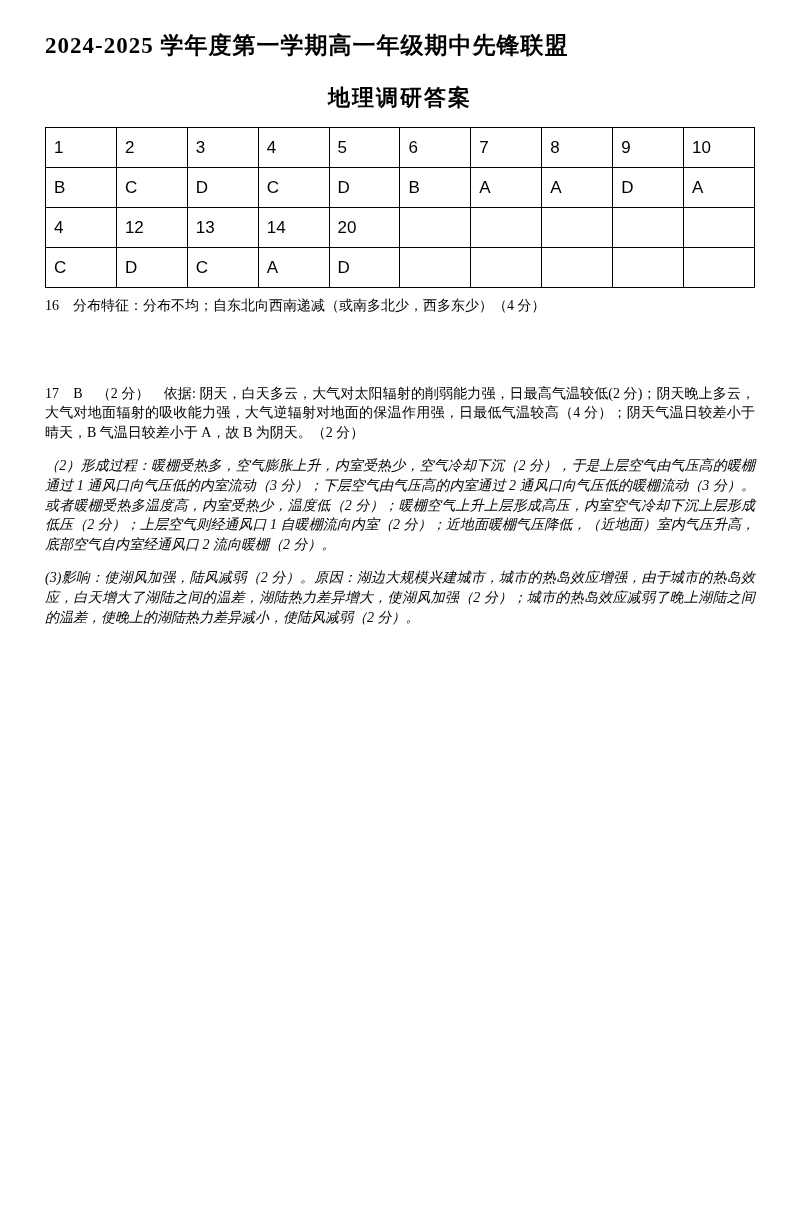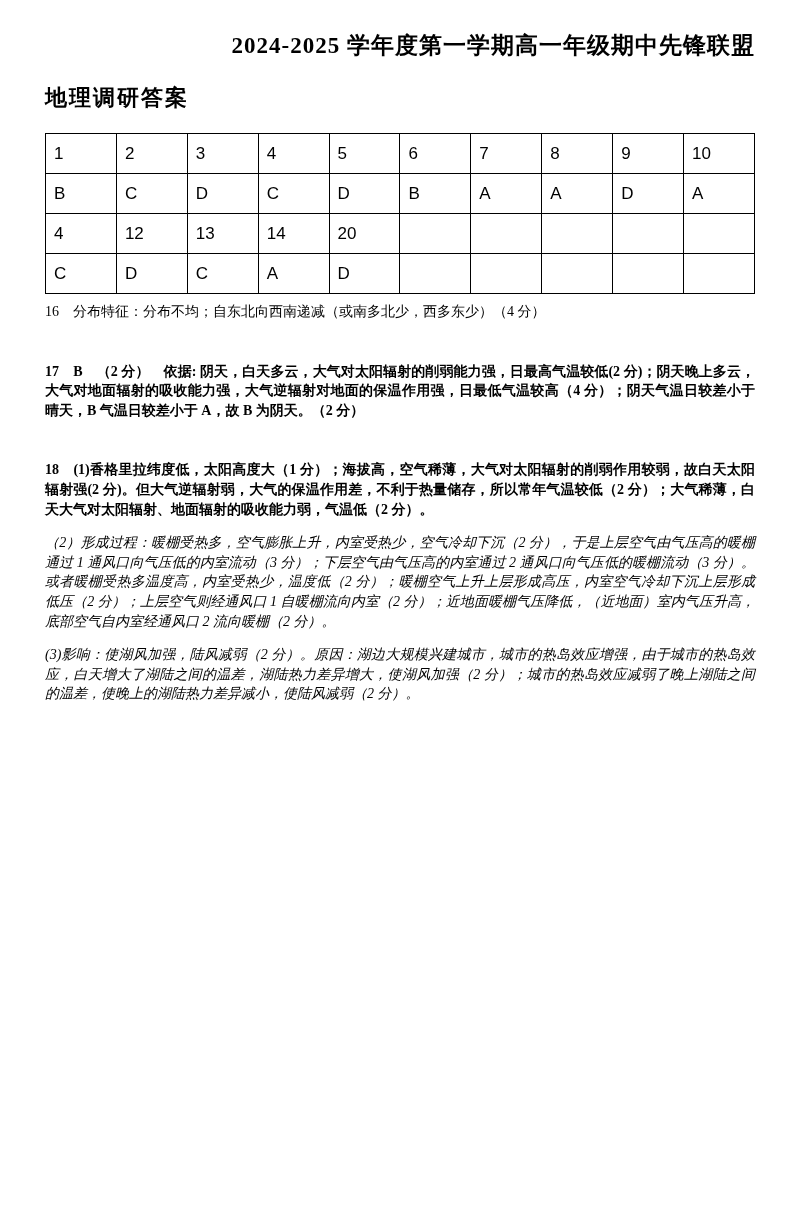--- a/index.html
+++ b/index.html
@@ -9,31 +9,32 @@
     font-family: "Liberation Serif", "DejaVu Serif", serif;
     color: #000;
   }
   .page {
     width: 800px;
     min-height: 1207px;
     padding: 30px 45px 40px 45px;
     background: #fff;
   }
   .title {
-    text-align: right;
+    text-align: left;
     font-size: 23px;
     font-weight: bold;
     letter-spacing: 1px;
     margin-bottom: 22px;
   }
   .subtitle {
+    text-align: center;
     font-size: 22px;
     font-weight: bold;
     letter-spacing: 2px;
-    margin-bottom: 20px;
+    margin-bottom: 14px;
   }
   table.answer-table {
     width: 100%;
     border-collapse: collapse;
     table-layout: fixed;
     margin-bottom: 8px;
   }
   table.answer-table td {
     border: 1.5px solid #000;
     height: 40px;
@@ -44,21 +45,21 @@
     font-family: "Liberation Sans", "DejaVu Sans", sans-serif;
   }
   .content { margin-top: 4px; }
   .para {
     font-size: 14px;
     line-height: 1.4;
     text-align: justify;
     margin: 0 0 14px 0;
     word-break: break-all;
   }
-  .gap-xl { margin-top: 40px; font-weight: bold; }
+  .gap-xl { margin-top: 68px; }
   .gap-lg { margin-top: 26px; }
   .gap-md { margin-top: 12px; font-style: italic; }
 </style>
 </head>
 <body>
 
 <div class="page">
 
   <h1 class="title">2024-2025 学年度第一学期高一年级期中先锋联盟</h1>
   <h2 class="subtitle">地理调研答案</h2>
@@ -114,19 +115,18 @@
         <td></td>
       </tr>
     </tbody>
   </table>
 
   <div class="content">
     <p class="para">16　分布特征：分布不均；自东北向西南递减（或南多北少，西多东少）（4 分）</p>
 
     <p class="para gap-xl">17　B　（2 分）　依据: 阴天，白天多云，大气对太阳辐射的削弱能力强，日最高气温较低(2 分)；阴天晚上多云，大气对地面辐射的吸收能力强，大气逆辐射对地面的保温作用强，日最低气温较高（4 分）；阴天气温日较差小于晴天，B 气温日较差小于 A，故 B 为阴天。（2 分）</p>
 
-    <p class="para gap-xl">18　(1)香格里拉纬度低，太阳高度大（1 分）；海拔高，空气稀薄，大气对太阳辐射的削弱作用较弱，故白天太阳辐射强(2 分)。但大气逆辐射弱，大气的保温作用差，不利于热量储存，所以常年气温较低（2 分）；大气稀薄，白天大气对太阳辐射、地面辐射的吸收能力弱，气温低（2 分）。</p>
     <p class="para gap-md">（2）形成过程：暖棚受热多，空气膨胀上升，内室受热少，空气冷却下沉（2 分），于是上层空气由气压高的暖棚通过 1 通风口向气压低的内室流动（3 分）；下层空气由气压高的内室通过 2 通风口向气压低的暖棚流动（3 分）。或者暖棚受热多温度高，内室受热少，温度低（2 分）；暖棚空气上升上层形成高压，内室空气冷却下沉上层形成低压（2 分）；上层空气则经通风口 1 自暖棚流向内室（2 分）；近地面暖棚气压降低，（近地面）室内气压升高，底部空气自内室经通风口 2 流向暖棚（2 分）。</p>
 
     <p class="para gap-md">(3)影响：使湖风加强，陆风减弱（2 分）。原因：湖边大规模兴建城市，城市的热岛效应增强，由于城市的热岛效应，白天增大了湖陆之间的温差，湖陆热力差异增大，使湖风加强（2 分）；城市的热岛效应减弱了晚上湖陆之间的温差，使晚上的湖陆热力差异减小，使陆风减弱（2 分）。</p>
   </div>
 
 </div>
 
 </body></html>

